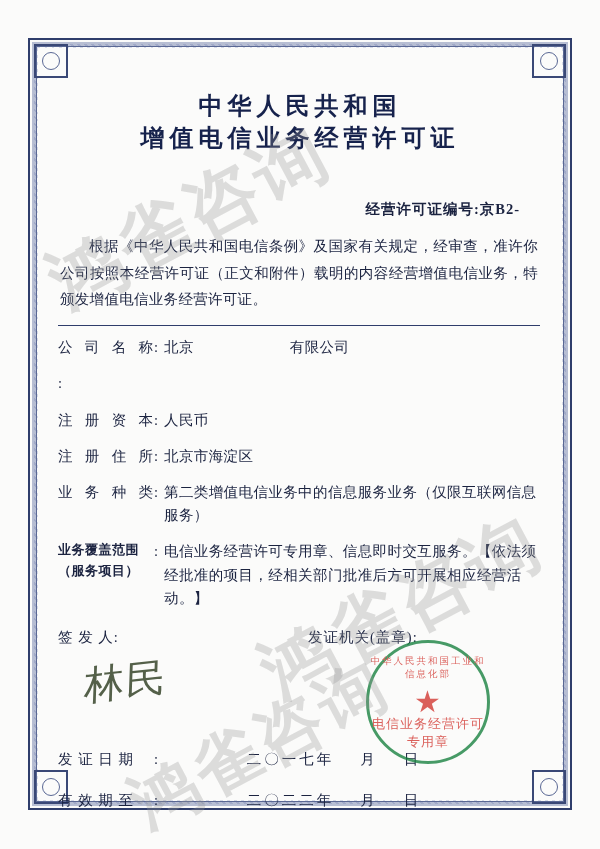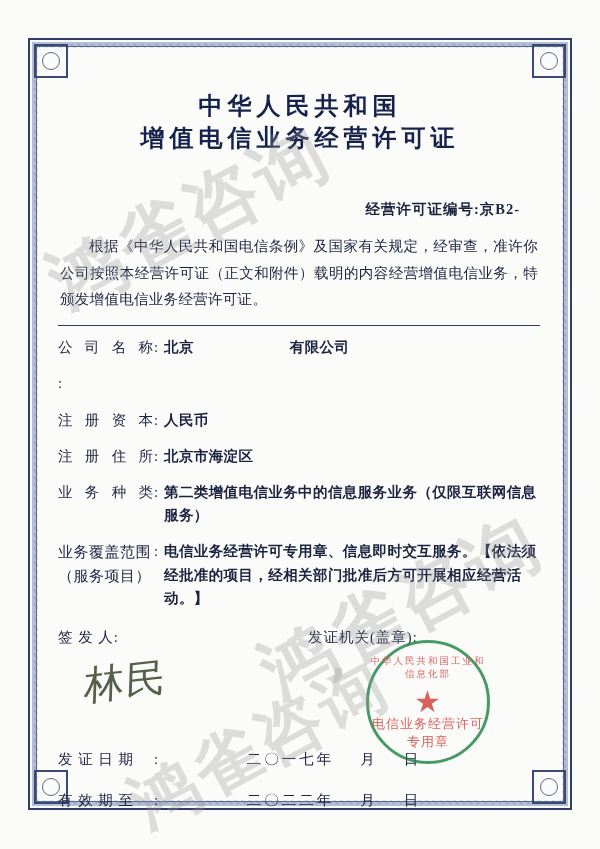--- a/index.html
+++ b/index.html
@@ -153,32 +153,33 @@
     display: flex;
     justify-content: space-between;
   }
   .field-label.spread span { display: inline-block; }
   .field-colon {
     flex: 0 0 10px;
     text-align: left;
   }
   .field-value {
     flex: 1 1 auto;
-    font-weight: bold;
+    font-weight: normal;
     letter-spacing: .4px;
   }
   .field-value .gap {
     display: inline-block;
     width: 96px;
   }
   .field-sublabel {
     flex: 0 0 96px;
     letter-spacing: .5px;
     white-space: nowrap;
-    font-size: 15px;
+    font-size: 13px;
+    font-weight: bold;
   }
 
   
   .sign-area {
     margin-top: 18px;
     padding: 0 10px 0 6px;
     display: flex;
     justify-content: space-between;
     position: relative;
     height: 120px;

